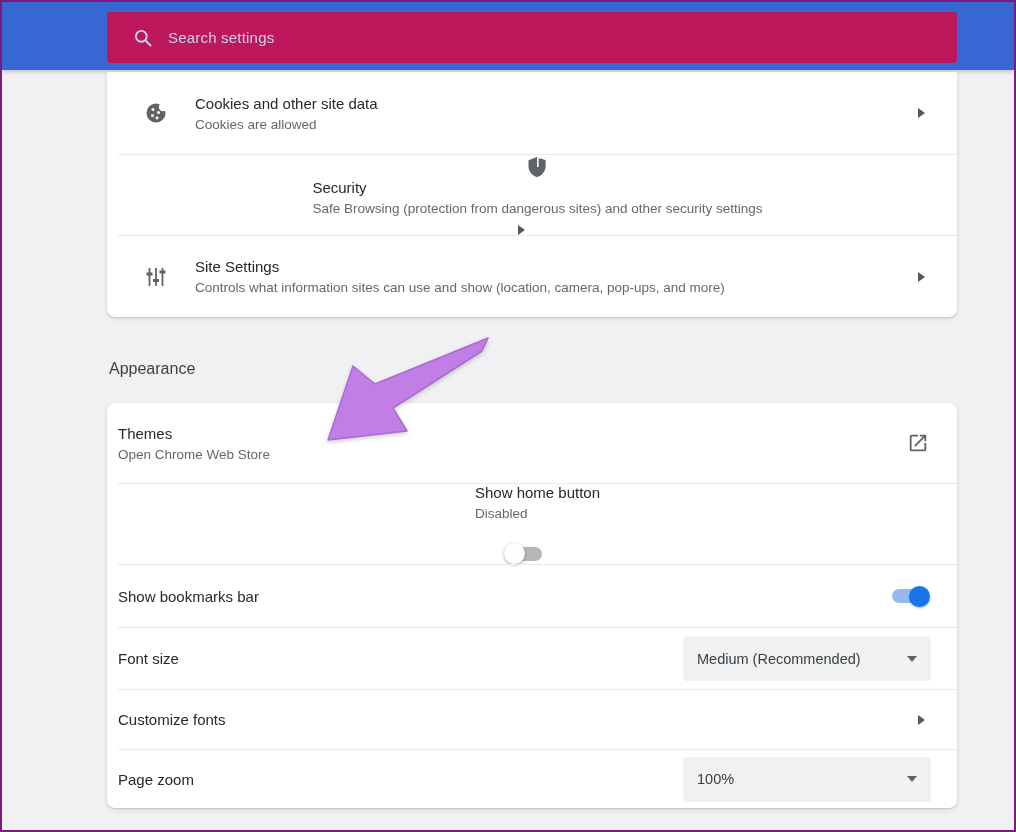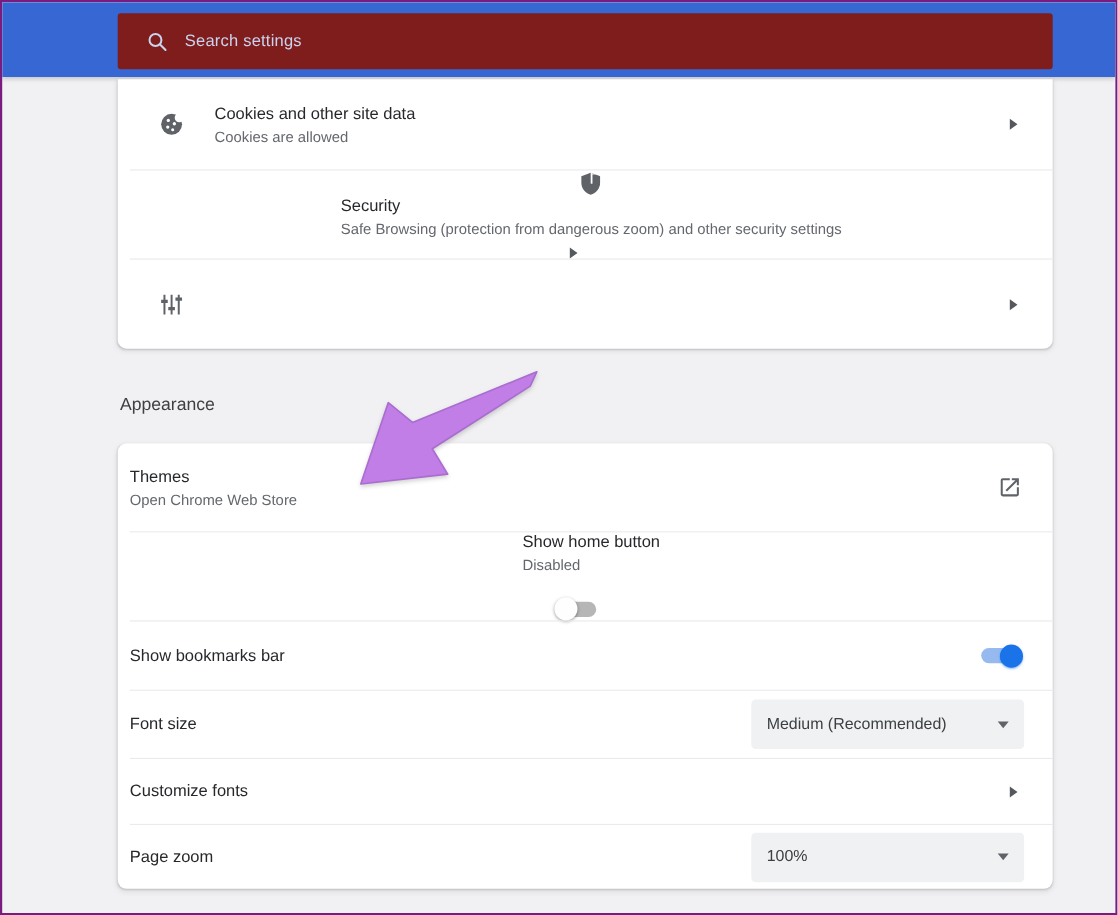--- a/index.html
+++ b/index.html
@@ -3,21 +3,21 @@
 <meta charset="utf-8">
 <style>
   html,body{margin:0;padding:0;}
   body{font-family:"Liberation Sans",sans-serif;}
   .frame{position:relative;width:1016px;height:832px;box-sizing:border-box;
          border:2px solid #7a1b80;background:#f1f1f4;overflow:hidden;}
 
   
   .header{position:absolute;left:0;top:0;width:100%;height:68px;background:#3767d2;
           box-shadow:0 2px 4px rgba(0,0,0,.18);}
-  .searchbox{position:absolute;left:105px;top:10px;width:850px;height:51px;background:#7f1d1d;
+  .searchbox{position:absolute;left:105px;top:10px;width:850px;height:51px;background:#be185d;
              border-radius:3px;display:flex;align-items:center;padding-left:26px;box-sizing:border-box;cursor:text;}
   .searchbox .mag{flex:0 0 auto;width:20px;height:20px;margin-right:15px;}
   .search-ph{color:#c9d4ee;font-size:15px;letter-spacing:.2px;}
 
   
   .card{position:absolute;left:105px;width:850px;background:#fff;
         box-shadow:0 1px 2px rgba(0,0,0,.15),0 2px 6px rgba(0,0,0,.08);}
   .card1{top:70px;border-radius:0 0 8px 8px;}
   .card2{top:401px;border-radius:8px;}
   .row{display:flex;align-items:center;box-sizing:border-box;position:relative;margin-left:11px;}
@@ -101,39 +101,43 @@
         </clipPath>
           </defs>
         <path d="M12 2 L20.5 5.2 V11 C20.5 16.6 17 20.7 12 22 C7 20.7 3.5 16.6 3.5 11 V5.2 Z" fill="#5f6368"></path>
         <g clip-path="url(#shieldClip)">
           <rect x="12" y="2" width="10" height="10" fill="#ffffff"></rect>
           <rect x="13.6" y="3.6" width="10" height="10" fill="#5f6368"></rect>
         </g>
       </svg>
       <div class="texts">
         <span class="title">Security</span>
-        <span class="subtitle">Safe Browsing (protection from dangerous zoom) and other security settings</span>
+        <span class="subtitle">Safe Browsing (protection from dangerous sites) and other security settings</span>
       </div>
       <div class="spacer"></div>
       <div class="chevron"></div>
     </div>
 
     <div class="row r82">
       <svg class="icon-cell" viewBox="0 0 24 24">
         <g stroke="#5f6368" stroke-width="1.8">
           <line x1="5.5" y1="3" x2="5.5" y2="21"></line>
           <line x1="12" y1="3" x2="12" y2="21"></line>
           <line x1="18.5" y1="3" x2="18.5" y2="21"></line>
         </g>
         <g stroke="#5f6368" stroke-width="3">
           <line x1="2.5" y1="9" x2="8.5" y2="9"></line>
           <line x1="9" y1="15.5" x2="15" y2="15.5"></line>
           <line x1="15.5" y1="7" x2="21.5" y2="7"></line>
         </g>
       </svg>
+      <div class="texts">
+        <span class="title">Site Settings</span>
+        <span class="subtitle">Controls what information sites can use and show (location, camera, pop-ups, and more)</span>
+      </div>
       <div class="spacer"></div>
       <div class="chevron"></div>
     </div>
   </div>
 
   <div class="section-heading">Appearance</div>
 
   <div class="card card2">
 
     <div class="row r80 pad-text">

